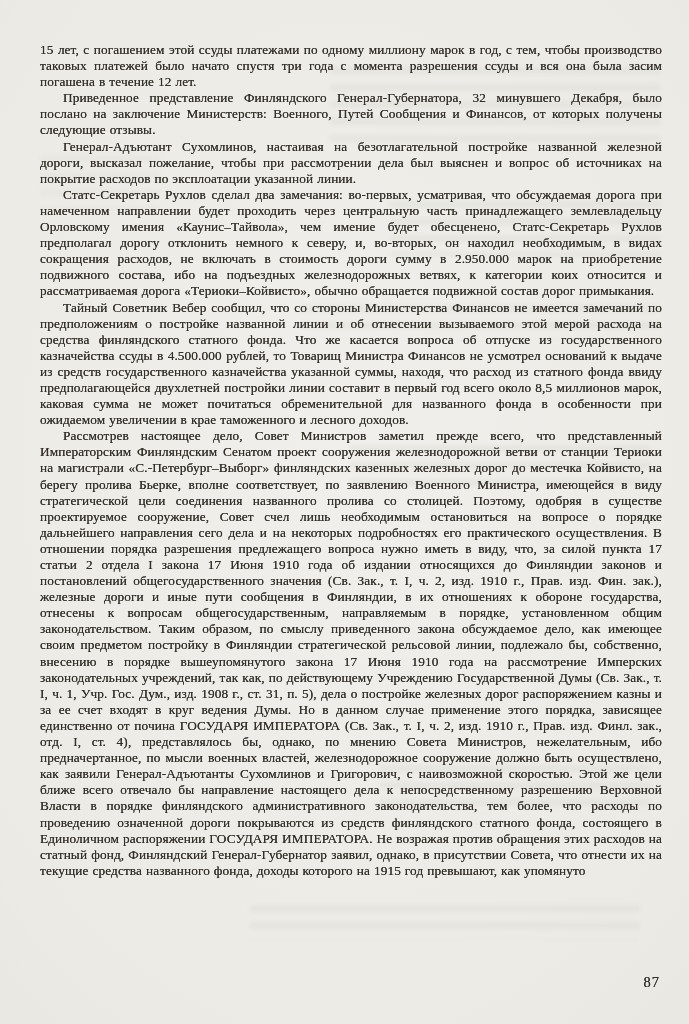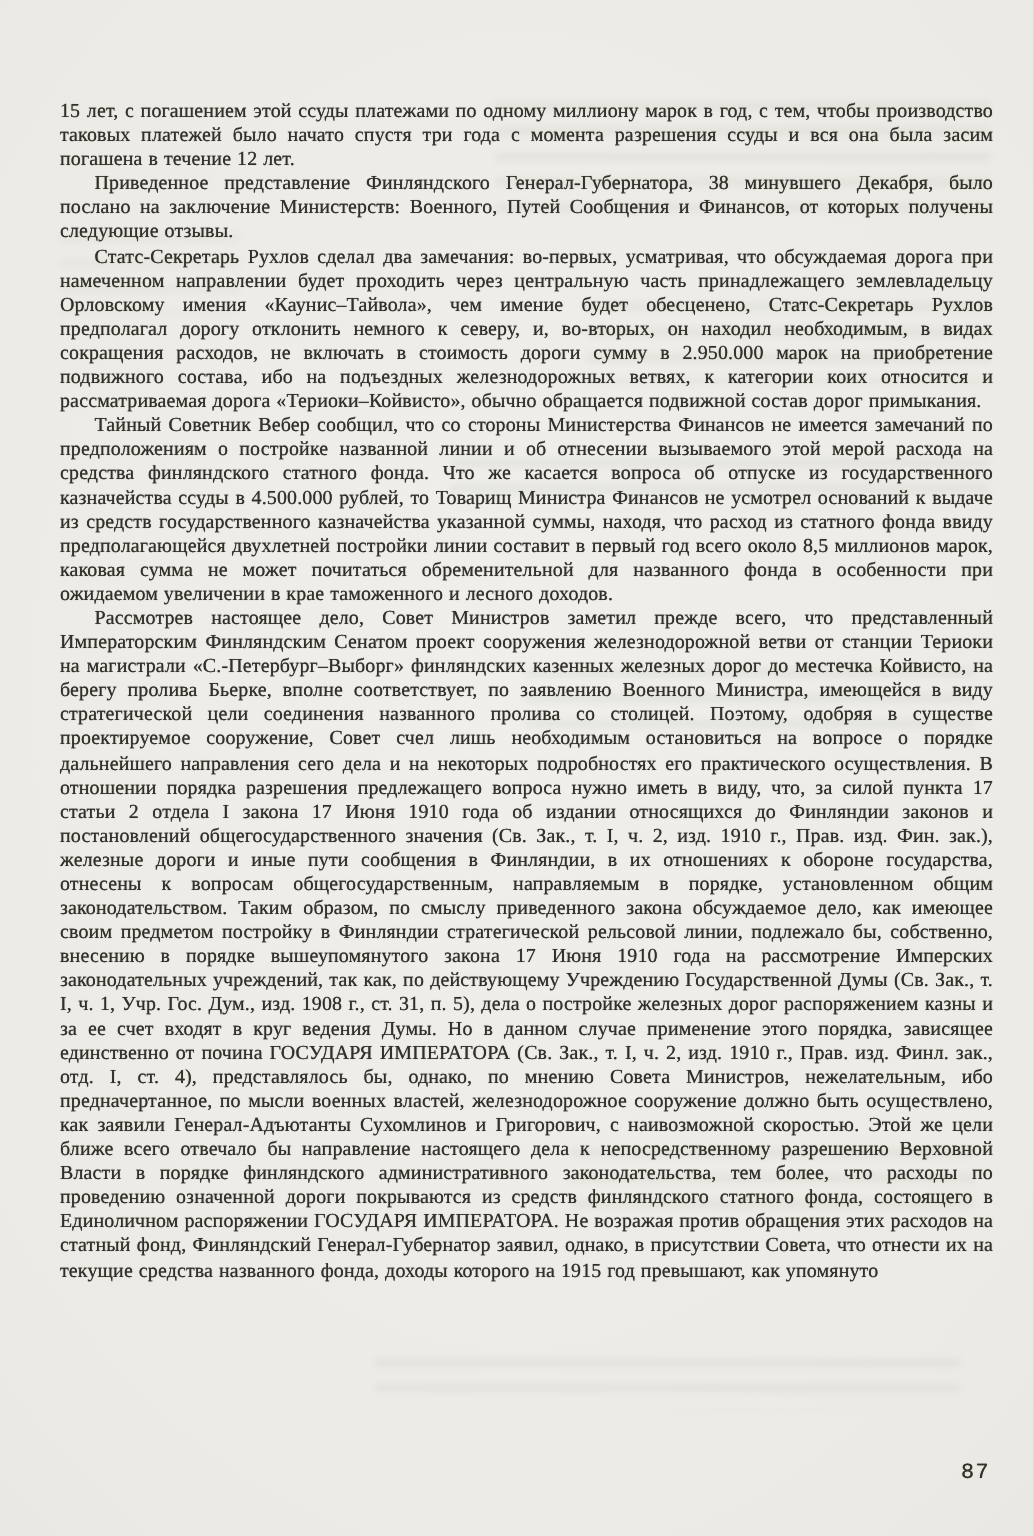--- a/index.html
+++ b/index.html
@@ -42,57 +42,56 @@
     position: absolute;
     left: 40px;
     top: 42px;
     width: 622px;
     font-size: 13.3px;
     line-height: 16.1px;
     text-align: justify;
     letter-spacing: 0.1px;
     word-spacing: 0.5px;
     text-shadow: 0 0 0.45px rgba(40, 36, 30, 0.85);
-    margin-top: 24px;
   }
   .text-block p {
     margin: 0;
     padding: 0;
   }
   .text-block p.indent {
     text-indent: 23px;
   }
   .italic {
   }
   .page-number {
     position: absolute;
     right: 29px;
     top: 974px;
     font-size: 14.5px;
     letter-spacing: 1px;
     text-shadow: 0 0 0.45px rgba(40, 36, 30, 0.85);
-    font-family: Liberation Mono, monospace;
   }
 </style>
 </head>
 <body>
 
 <div class="scan-canvas">
 
   <div class="bleed b1"></div>
   <div class="bleed b2"></div>
   <div class="bleed b3"></div>
   <div class="bleed b4"></div>
   <div class="bleed b5"></div>
   <div class="bleed b6"></div>
   <div class="bleed b7"></div>
 
   <div class="text-block">
       <p><span>15 лет, с погашением этой ссуды платежами по одному миллиону марок в год, с тем, чтобы производство таковых платежей было начато спустя три года с момента разрешения ссуды и вся она была засим погашена в течение 12 лет.</span></p>
-      <p class="indent"><span>Приведенное представление Финляндского Генерал-Губернатора, 38 минувшего Декабря, было послано на заключение Министерств: Военного, Путей Сообщения и Финансов, от которых получены следующие отзывы.</span></p>
+      <p class="indent"><span>Приведенное представление Финляндского Генерал-Губернатора, 32 минувшего Декабря, было послано на заключение Министерств: Военного, Путей Сообщения и Финансов, от которых получены следующие отзывы.</span></p>
+      <p class="indent"><span>Генерал-Адъютант Сухомлинов, настаивая на безотлагательной постройке названной железной дороги, высказал пожелание, чтобы при рассмотрении дела был выяснен и вопрос об источниках на покрытие расходов по эксплоатации указанной линии.</span></p>
       <p class="indent"><span>Статс-Секретарь Рухлов сделал два замечания: </span><span class="italic">во-первых</span><span>, усматривая, что обсуждаемая дорога при намеченном направлении будет проходить через центральную часть принадлежащего землевладельцу Орловскому имения «Каунис–Тайвола», чем имение будет обесценено, Статс-Секретарь Рухлов предполагал дорогу отклонить немного к северу, и, </span><span class="italic">во-вторых</span><span>, он находил необходимым, в видах сокращения расходов, не включать в стоимость дороги сумму в 2.950.000 марок на приобретение подвижного состава, ибо на подъездных железнодорожных ветвях, к категории коих относится и рассматриваемая дорога «Териоки–Койвисто», обычно обращается подвижной состав дорог примыкания.</span></p>
       <p class="indent"><span>Тайный Советник Вебер сообщил, что со стороны Министерства Финансов не имеется замечаний по предположениям о постройке названной линии и об отнесении вызываемого этой мерой расхода на средства финляндского статного фонда. Что же касается вопроса об отпуске из государственного казначейства ссуды в 4.500.000 рублей, то Товарищ Министра Финансов не усмотрел оснований к выдаче из средств государственного казначейства указанной суммы, находя, что расход из статного фонда ввиду предполагающейся двухлетней постройки линии составит в первый год всего около 8,5 миллионов марок, каковая сумма не может почитаться обременительной для названного фонда в особенности при ожидаемом увеличении в крае таможенного и лесного доходов.</span></p>
       <p class="indent"><span>Рассмотрев настоящее дело, Совет Министров заметил прежде всего, что представленный Императорским Финляндским Сенатом проект сооружения железнодорожной ветви от станции Териоки на магистрали «С.-Петербург–Выборг» финляндских казенных железных дорог до местечка Койвисто, на берегу пролива Бьерке, вполне соответствует, по заявлению Военного Министра, имеющейся в виду стратегической цели соединения названного пролива со столицей. Поэтому, одобряя в существе проектируемое сооружение, Совет счел лишь необходимым остановиться на вопросе о порядке дальнейшего направления сего дела и на некоторых подробностях его практического осуществления. В отношении порядка разрешения предлежащего вопроса нужно иметь в виду, что, за силой пункта 17 статьи 2 отдела I закона 17 Июня 1910 года об издании относящихся до Финляндии законов и постановлений общегосударственного значения (Св. Зак., т. I, ч. 2, изд. 1910 г., Прав. изд. Фин. зак.), железные дороги и иные пути сообщения в Финляндии, в их отношениях к обороне государства, отнесены к вопросам общегосударственным, направляемым в порядке, установленном общим законодательством. Таким образом, по смыслу приведенного закона обсуждаемое дело, как имеющее своим предметом постройку в Финляндии стратегической рельсовой линии, подлежало бы, собственно, внесению в порядке вышеупомянутого закона 17 Июня 1910 года на рассмотрение Имперских законодательных учреждений, так как, по действующему Учреждению Государственной Думы (Св. Зак., т. I, ч. 1, Учр. Гос. Дум., изд. 1908 г., ст. 31, п. 5), дела о постройке железных дорог распоряжением казны и за ее счет входят в круг ведения Думы. Но в данном случае применение этого порядка, зависящее единственно от почина ГОСУДАРЯ ИМПЕРАТОРА (Св. Зак., т. I, ч. 2, изд. 1910 г., Прав. изд. Финл. зак., отд. I, ст. 4), представлялось бы, однако, по мнению Совета Министров, нежелательным, ибо предначертанное, по мысли военных властей, железнодорожное сооружение должно быть осуществлено, как заявили Генерал-Адъютанты Сухомлинов и Григорович, с наивозможной скоростью. Этой же цели ближе всего отвечало бы направление настоящего дела к непосредственному разрешению Верховной Власти в порядке финляндского административного законодательства, тем более, что расходы по проведению означенной дороги покрываются из средств финляндского статного фонда, состоящего в Единоличном распоряжении ГОСУДАРЯ ИМПЕРАТОРА. Не возражая против обращения этих расходов на статный фонд, Финляндский Генерал-Губернатор заявил, однако, в присутствии Совета, что отнести их на текущие средства названного фонда, доходы которого на 1915 год превышают, как упомянуто</span></p>
     </div>
 
   <div class="page-number">87</div>
 
 </div>
 
 </body></html>

